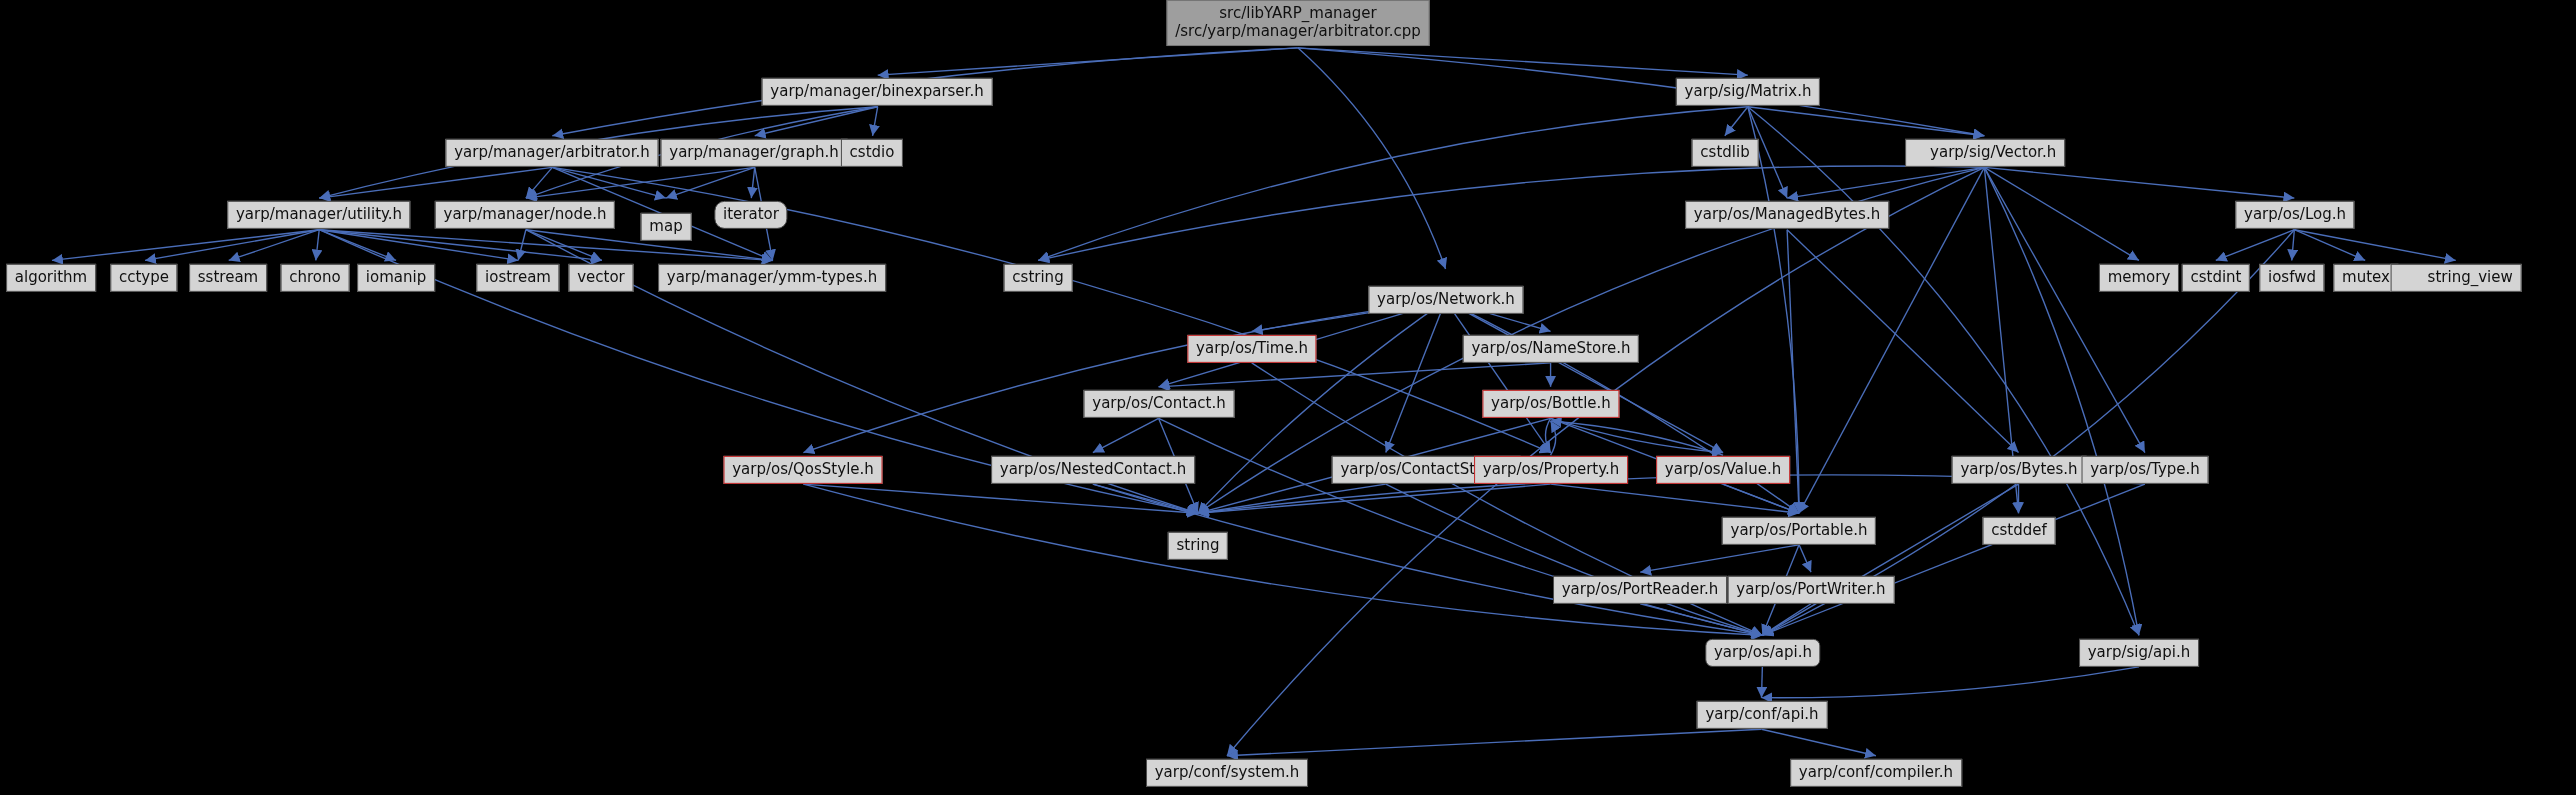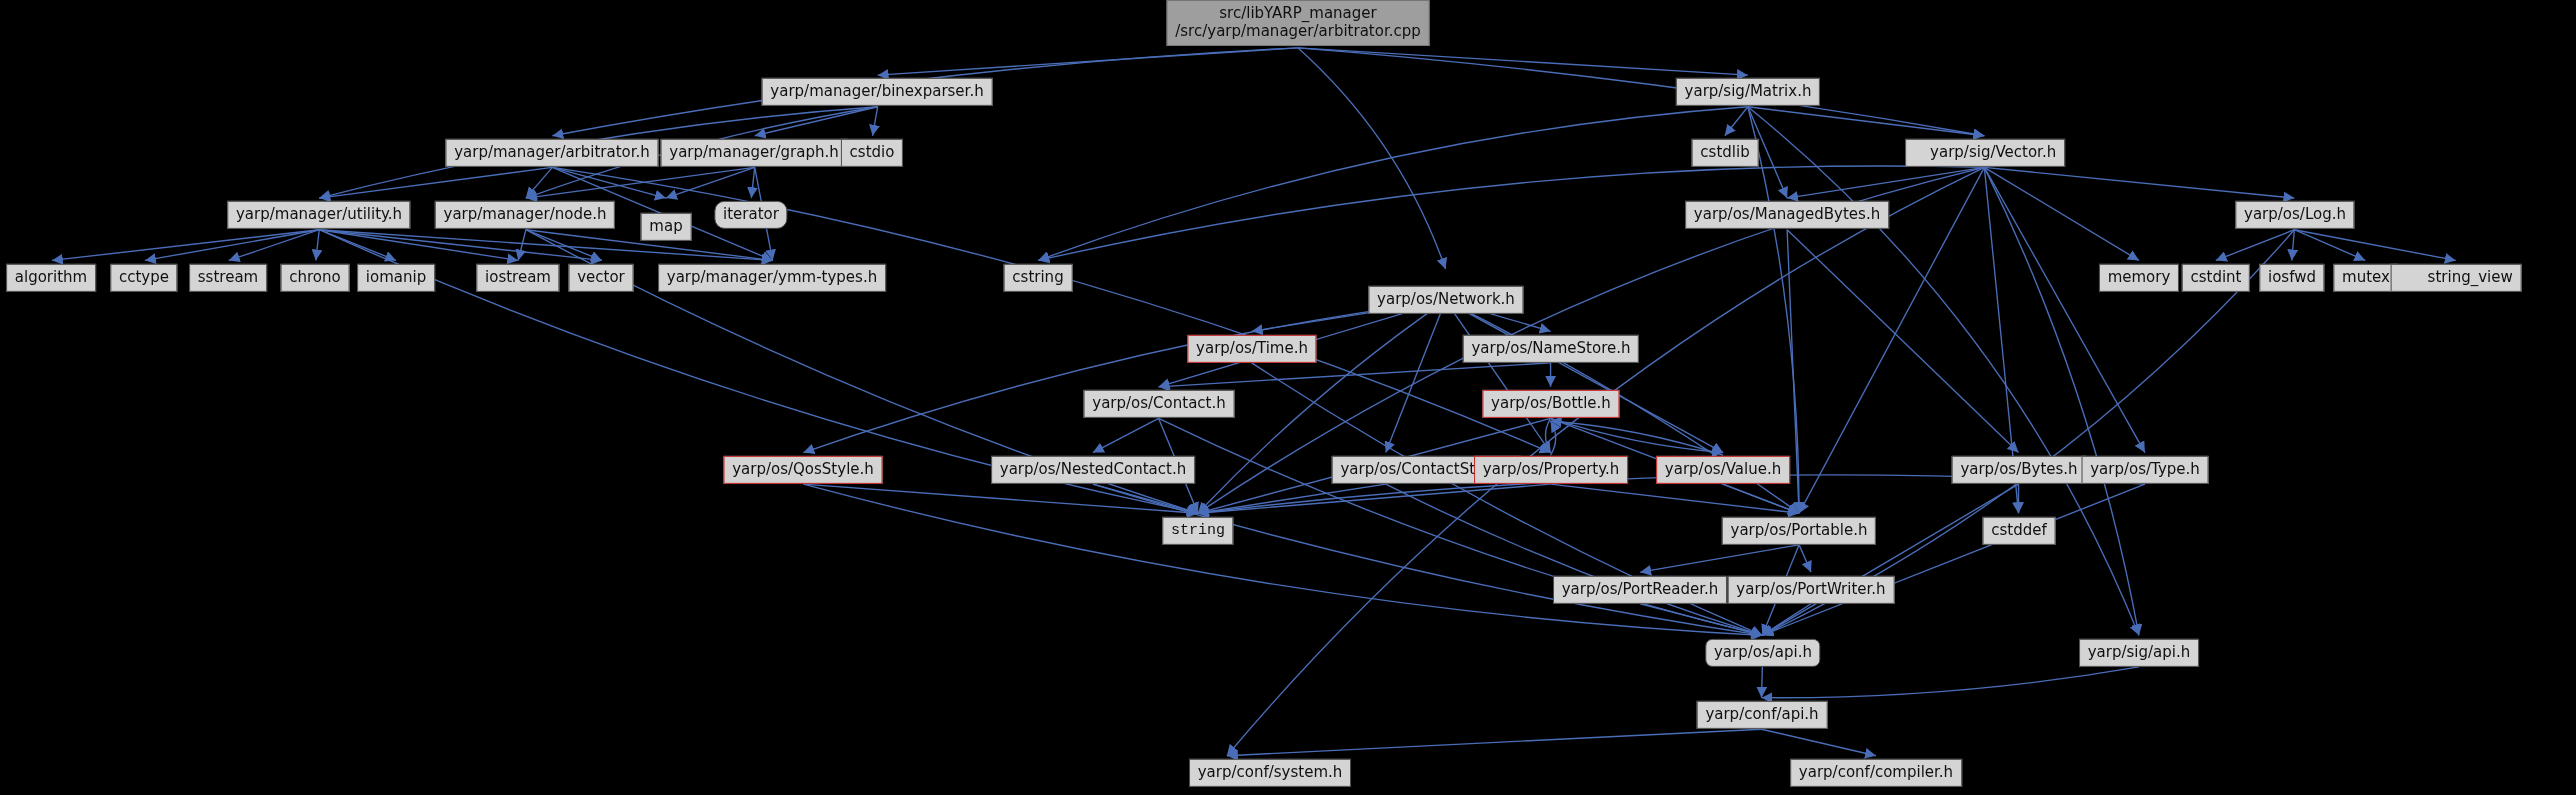--- a/index.html
+++ b/index.html
@@ -190,24 +190,24 @@
     <div class="node" style="left: 1551px; top: 349px;">yarp/os/NameStore.h</div>
     <div class="node" style="left: 1159px; top: 404px;">yarp/os/Contact.h</div>
     <div class="node truncated" style="left: 1551px; top: 404px;">yarp/os/Bottle.h</div>
     <div class="node truncated" style="left: 803px; top: 470px;">yarp/os/QosStyle.h</div>
     <div class="node" style="left: 1093px; top: 470px;">yarp/os/NestedContact.h</div>
     <div class="node" style="left: 1386px; top: 470px; margin-left: 40px;">yarp/os/ContactStyle.h</div>
     <div class="node truncated" style="left: 1551px; top: 470px;">yarp/os/Property.h</div>
     <div class="node truncated" style="left: 1723px; top: 470px;">yarp/os/Value.h</div>
     <div class="node" style="left: 2019px; top: 470px;">yarp/os/Bytes.h</div>
     <div class="node" style="left: 2145px; top: 470px;">yarp/os/Type.h</div>
-    <div class="node" style="left: 1198px; top: 531px; font-family: Liberation Mono, monospace;">string</div>
+    <div class="node" style="left: 1198px; top: 546px;">string</div>
     <div class="node" style="left: 1799px; top: 531px;">yarp/os/Portable.h</div>
     <div class="node" style="left: 2019px; top: 531px;">cstddef</div>
     <div class="node" style="left: 1640px; top: 590px;">yarp/os/PortReader.h</div>
     <div class="node" style="left: 1811px; top: 590px;">yarp/os/PortWriter.h</div>
     <div class="node" style="left: 1763px; top: 653px; border-radius: 7px;">yarp/os/api.h</div>
     <div class="node" style="left: 2139px; top: 653px;">yarp/sig/api.h</div>
     <div class="node" style="left: 1762px; top: 715px;">yarp/conf/api.h</div>
-    <div class="node" style="left: 1270px; top: 773px;">yarp/conf/system.h</div>
+    <div class="node" style="left: 1227px; top: 773px;">yarp/conf/system.h</div>
     <div class="node" style="left: 1876px; top: 773px;">yarp/conf/compiler.h</div>
   </div>
 
 
 </body></html>

